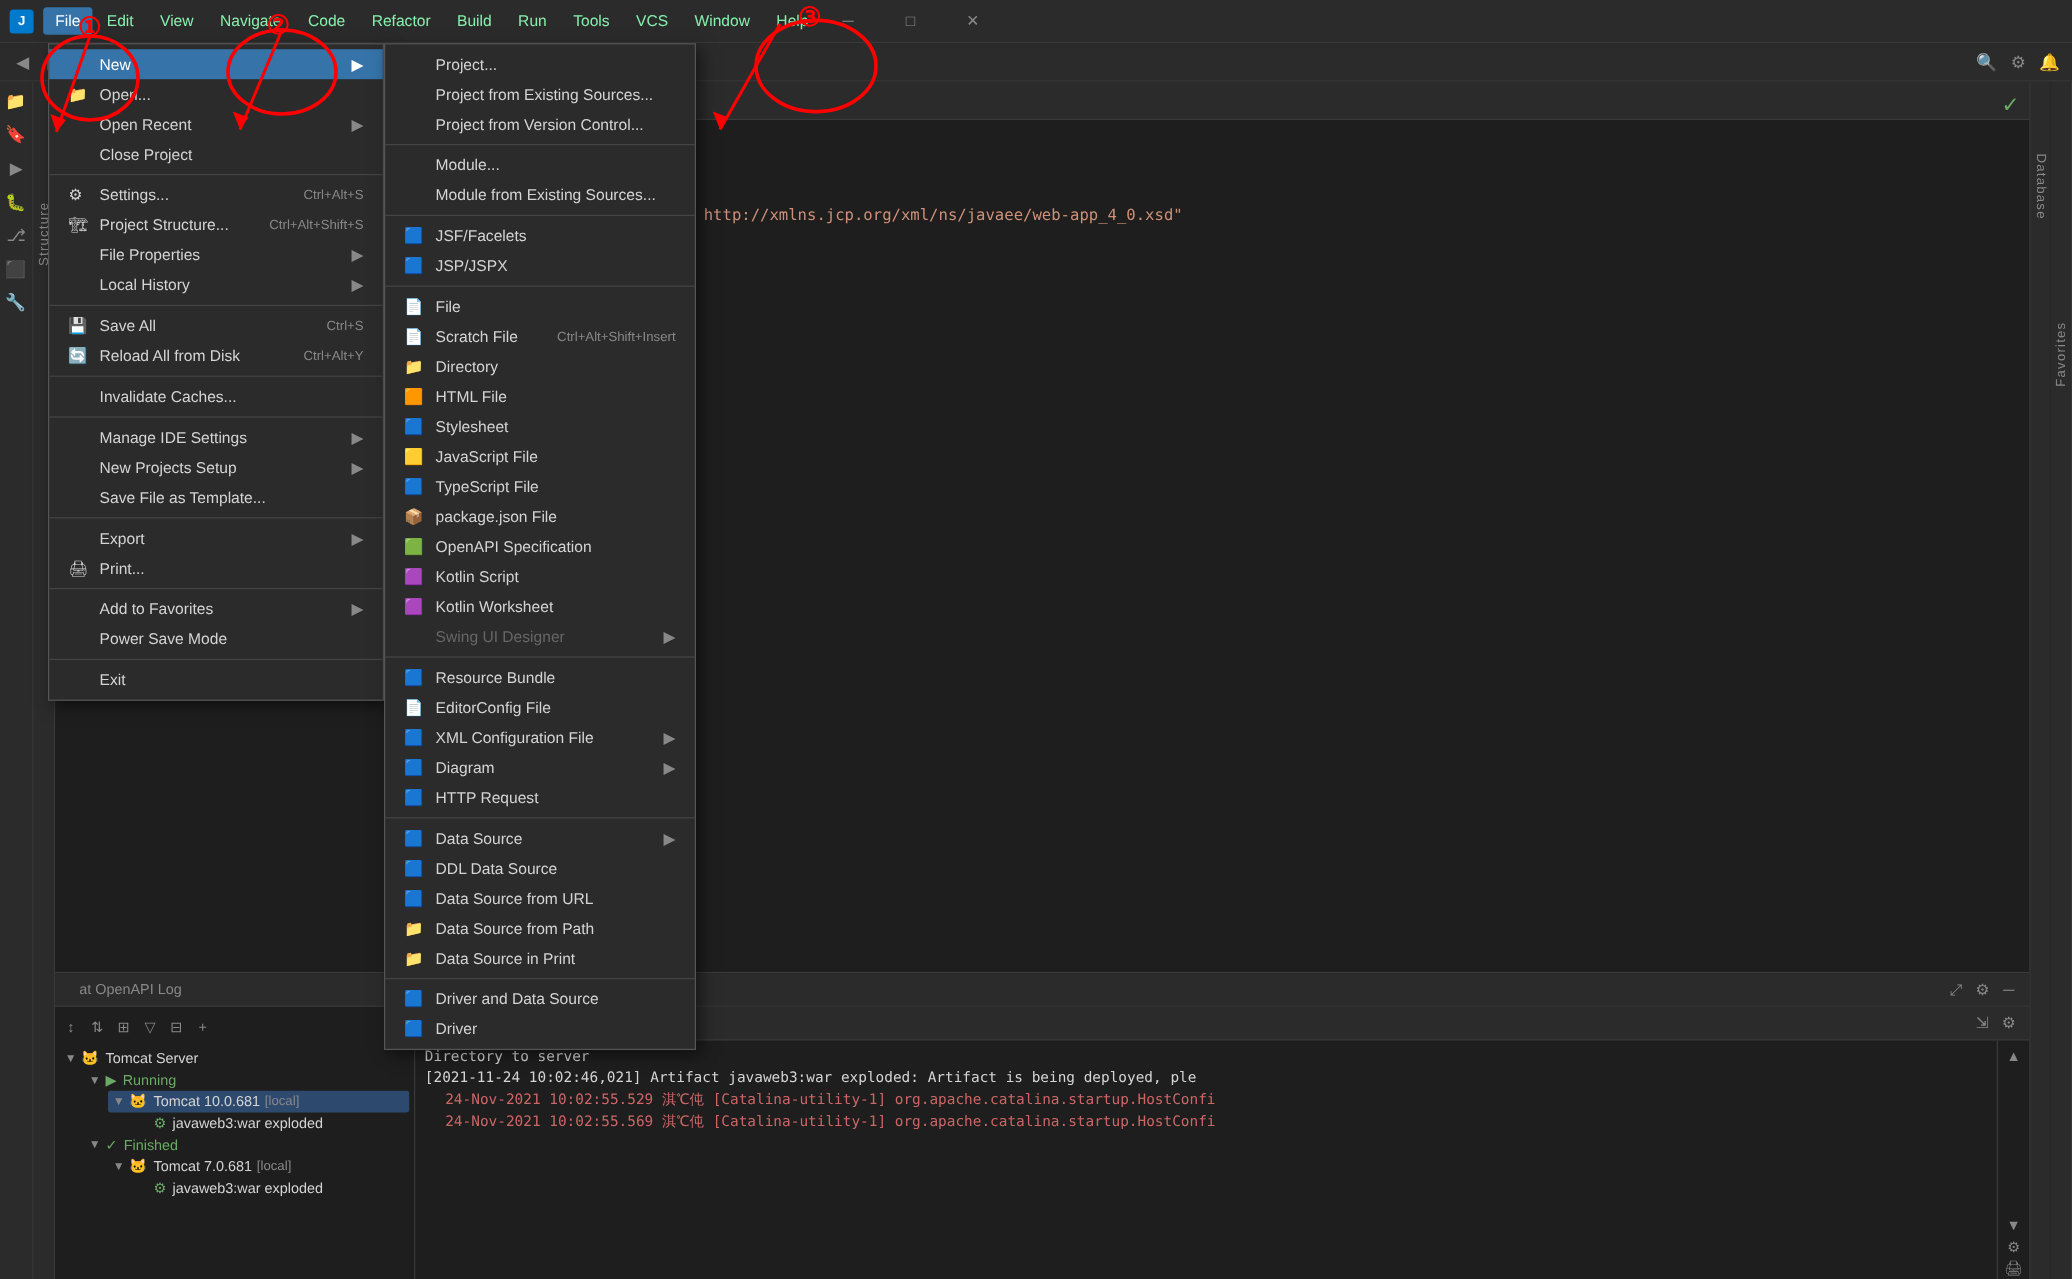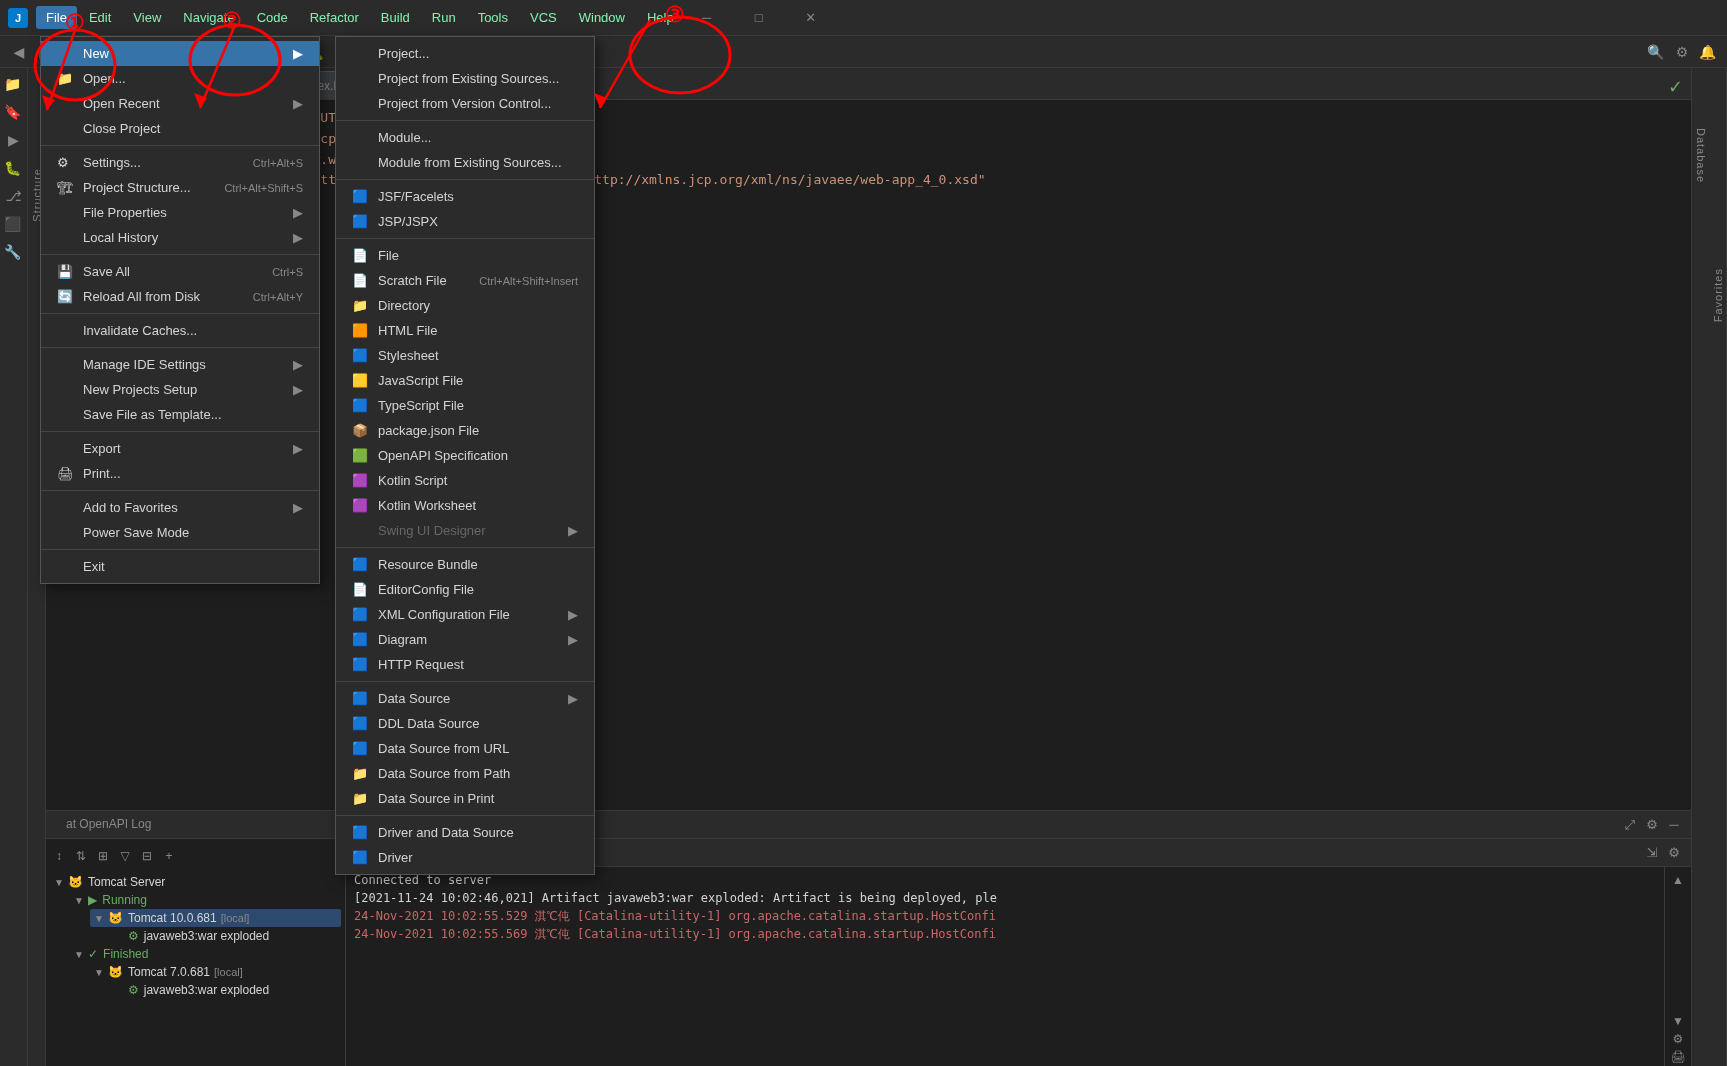--- a/index.html
+++ b/index.html
@@ -283,21 +283,21 @@
     }
     .output-tab.active { color: #d4d4d4; border-bottom: 2px solid #007acc; }
     .output-log {
       flex: 1;
       padding: 4px 8px;
       font-family: 'Consolas', monospace;
       font-size: 12px;
       overflow: hidden;
     }
     .log-line { line-height: 1.5; white-space: pre; }
-    .log-line.red { color: #cc6666; }
+    .log-line.red { color: #cc6666; margin-left: 17px; }
     .log-arrows {
       display: flex; flex-direction: column;
       padding: 4px;
       border-left: 1px solid #3a3a3a;
     }
     .log-arrow-btn {
       width: 18px; height: 18px;
       display: flex; align-items: center; justify-content: center;
       cursor: pointer;
       color: #888;
@@ -346,21 +346,21 @@
       height: 1px;
       background: #444;
       margin: 4px 0;
     }
     .menu-item.disabled { color: #666; cursor: default; }
 
     
     .new-submenu {
       position: absolute;
       top: 36px;
-      left: 335px;
+      left: 320px;
       width: 260px;
       background: #2b2b2b;
       border: 1px solid #555;
       box-shadow: 4px 4px 12px rgba(0,0,0,0.5);
       z-index: 201;
       padding: 4px 0;
     }
 
     
     .annotation-layer {
@@ -596,21 +596,21 @@
         <div class="bottom-right">
           <div class="output-toolbar">
             <div class="output-tab active">Output</div>
             <div style="margin-left:auto;display:flex;gap:4px;">
               <div style="width:18px;height:18px;display:flex;align-items:center;justify-content:center;cursor:pointer;color:#888;">⇲</div>
               <div style="width:18px;height:18px;display:flex;align-items:center;justify-content:center;cursor:pointer;color:#888;">⚙</div>
             </div>
           </div>
           <div style="display:flex;flex:1;">
             <div class="output-log">
-              <div class="log-line">Connected to server</div>
+              <div class="log-line">Directory to server</div>
               <div class="log-line">[2021-11-24 10:02:46,021] Artifact javaweb3:war exploded: Artifact is being deployed, ple</div>
               <div class="log-line red">24-Nov-2021 10:02:55.529 淇℃伅 [Catalina-utility-1] org.apache.catalina.startup.HostConfi</div>
               <div class="log-line red">24-Nov-2021 10:02:55.569 淇℃伅 [Catalina-utility-1] org.apache.catalina.startup.HostConfi</div>
             </div>
             <div class="log-arrows">
               <div class="log-arrow-btn">▲</div>
               <div class="log-arrow-btn" style="margin-top:auto;">▼</div>
               <div class="log-arrow-btn">⚙</div>
               <div class="log-arrow-btn">🖨</div>
             </div>

